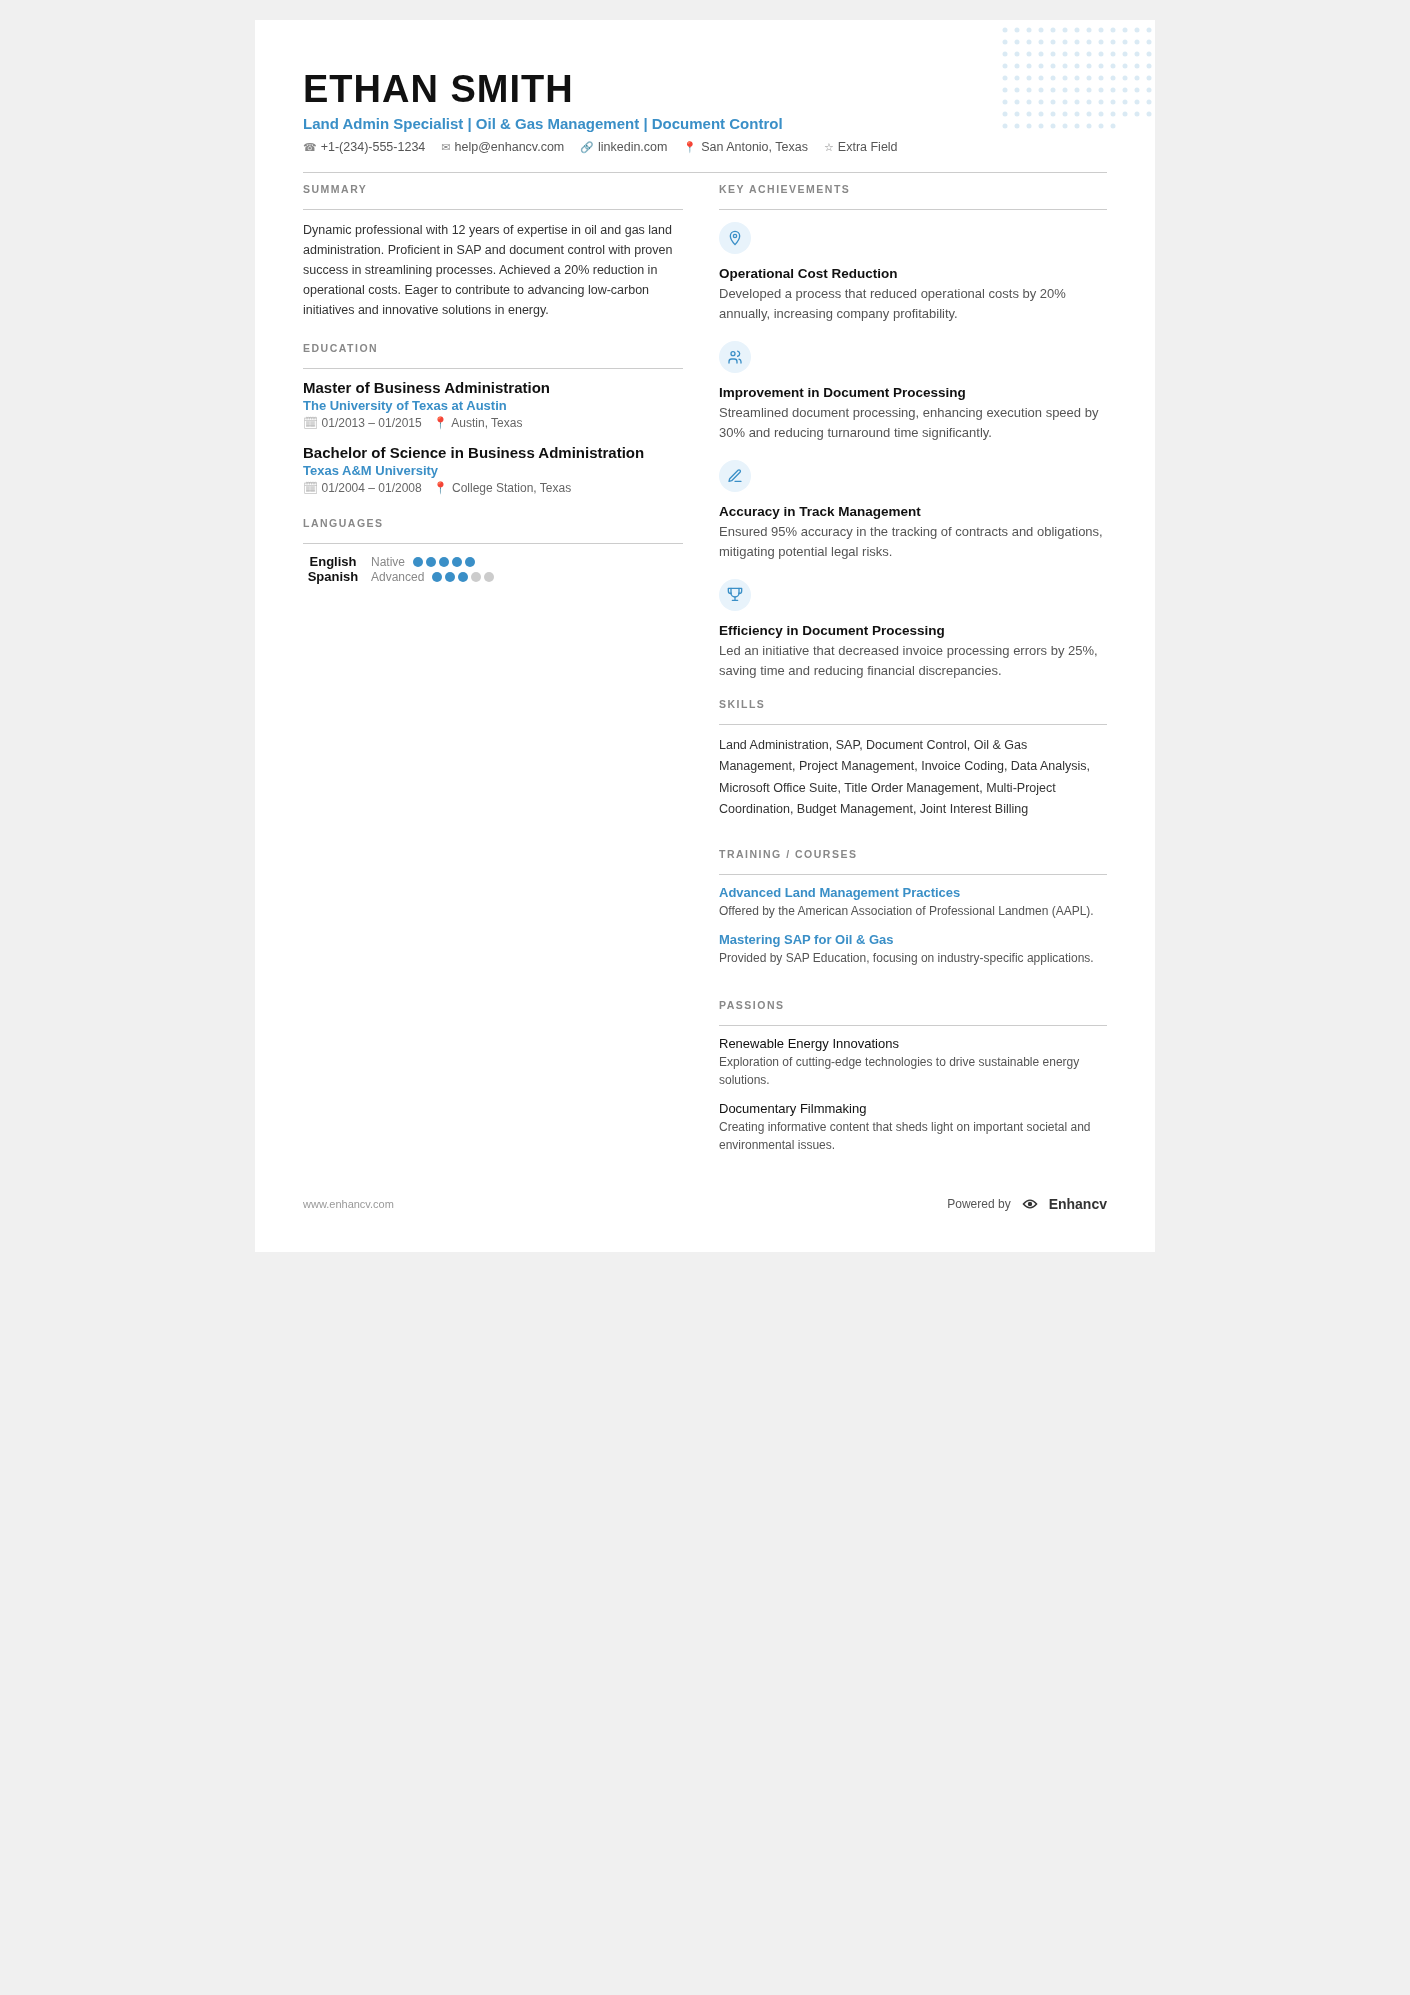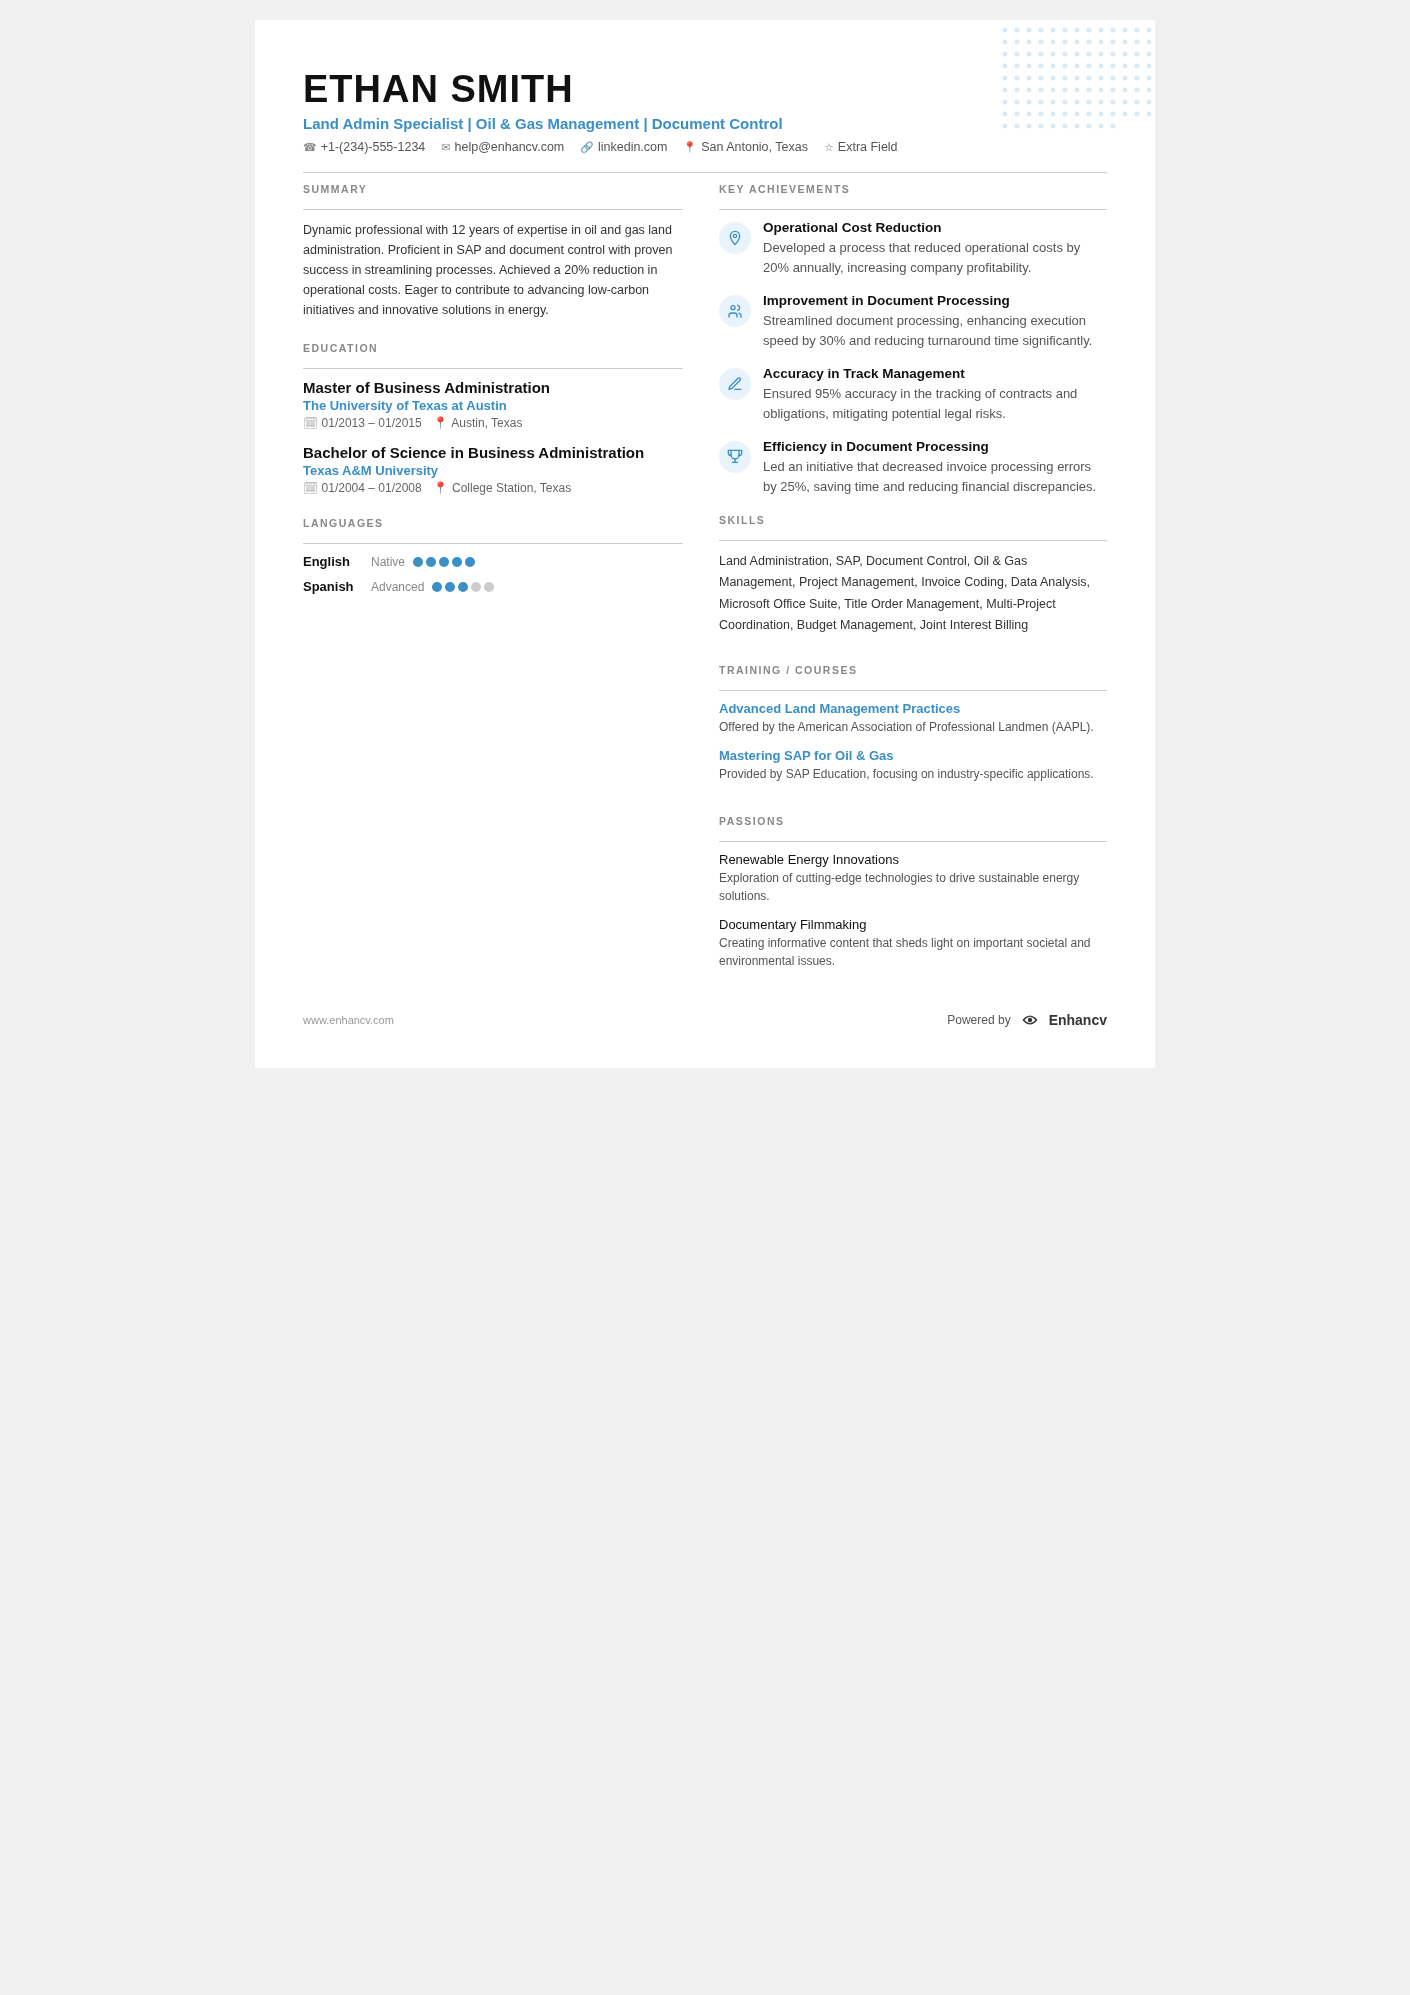--- a/index.html
+++ b/index.html
@@ -100,23 +100,24 @@
       font-size: 12px;
       color: #666;
       margin-top: 3px;
       display: flex;
       align-items: center;
       gap: 12px;
     }
     .lang-row {
       display: flex;
       align-items: center;
-      gap: 10px;
+      gap: 0;
       flex-wrap: wrap;
       font-size: 13px;
+      text-align: center;
     }
     .lang-name {
       font-weight: 700;
       color: #111;
       min-width: 60px;
     }
     .lang-level {
       color: #888;
       font-size: 12px;
     }
@@ -138,20 +139,21 @@
       align-items: center;
       gap: 8px;
       margin-right: 18px;
     }
     
     .achievement-item {
       display: flex;
       gap: 12px;
       margin-bottom: 16px;
       align-items: flex-start;
+      flex-direction: column;
     }
     .achievement-icon-wrap {
       width: 32px;
       height: 32px;
       border-radius: 50%;
       background: #e8f3fb;
       display: flex;
       align-items: center;
       justify-content: center;
       flex-shrink: 0;

